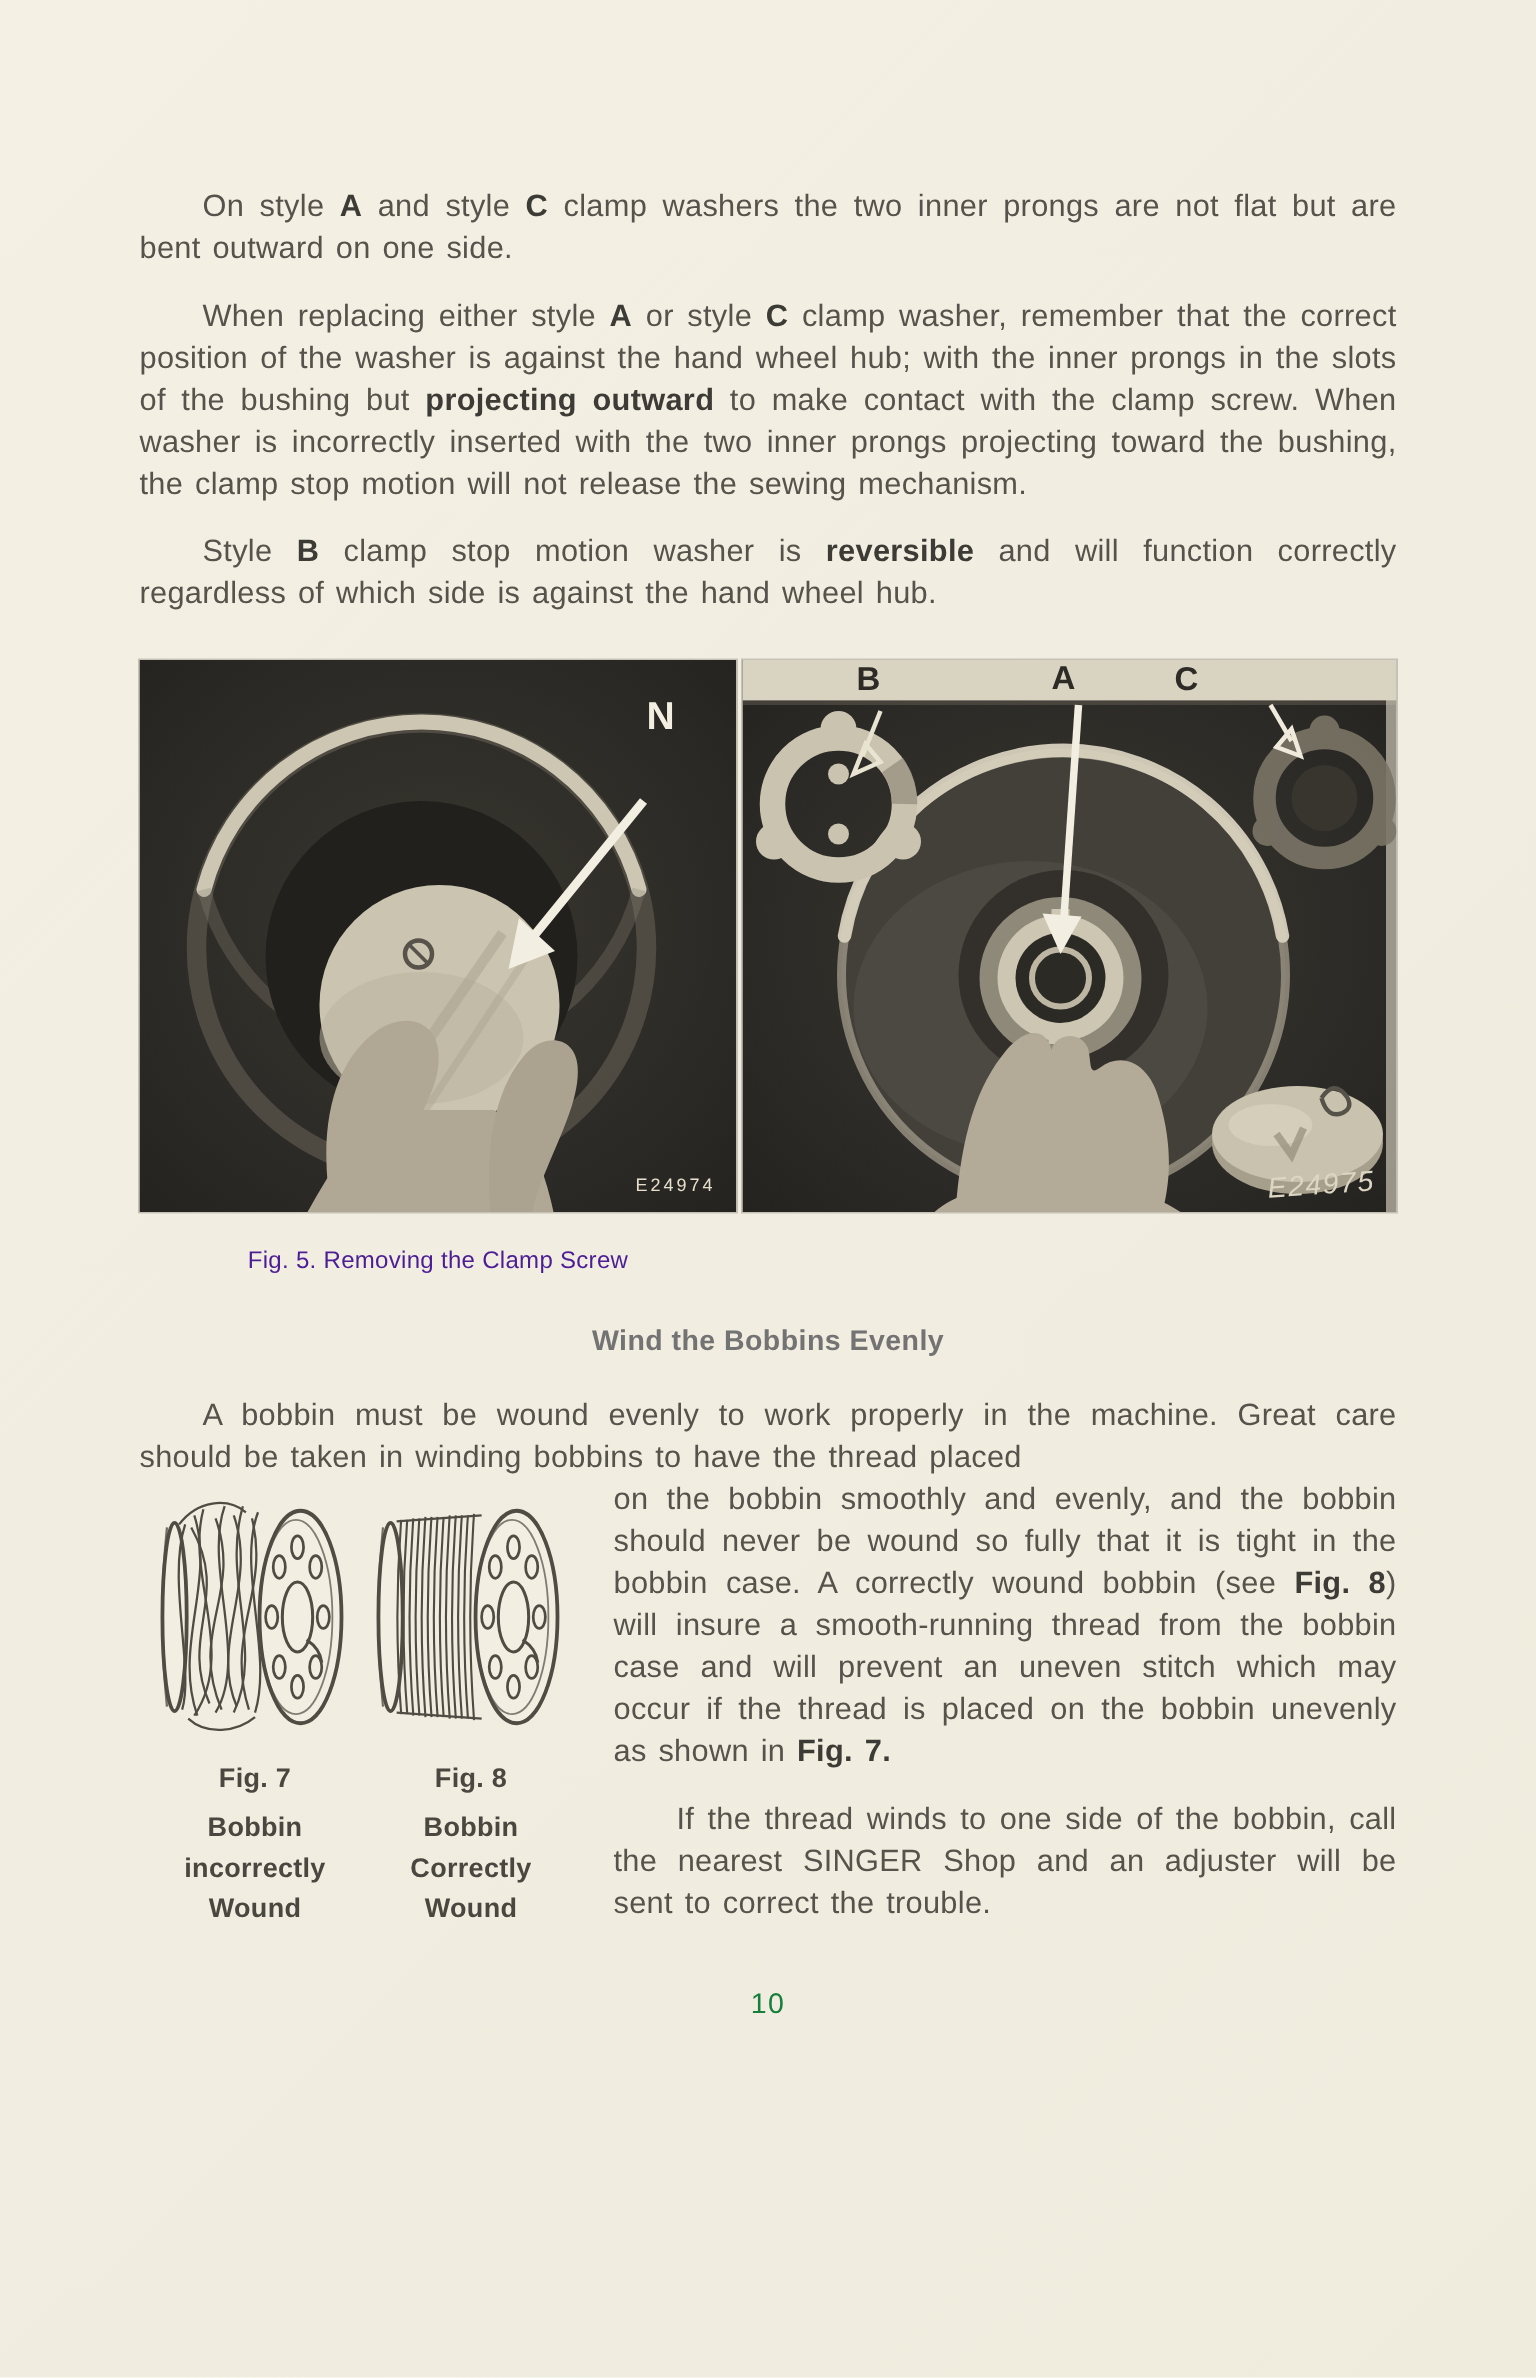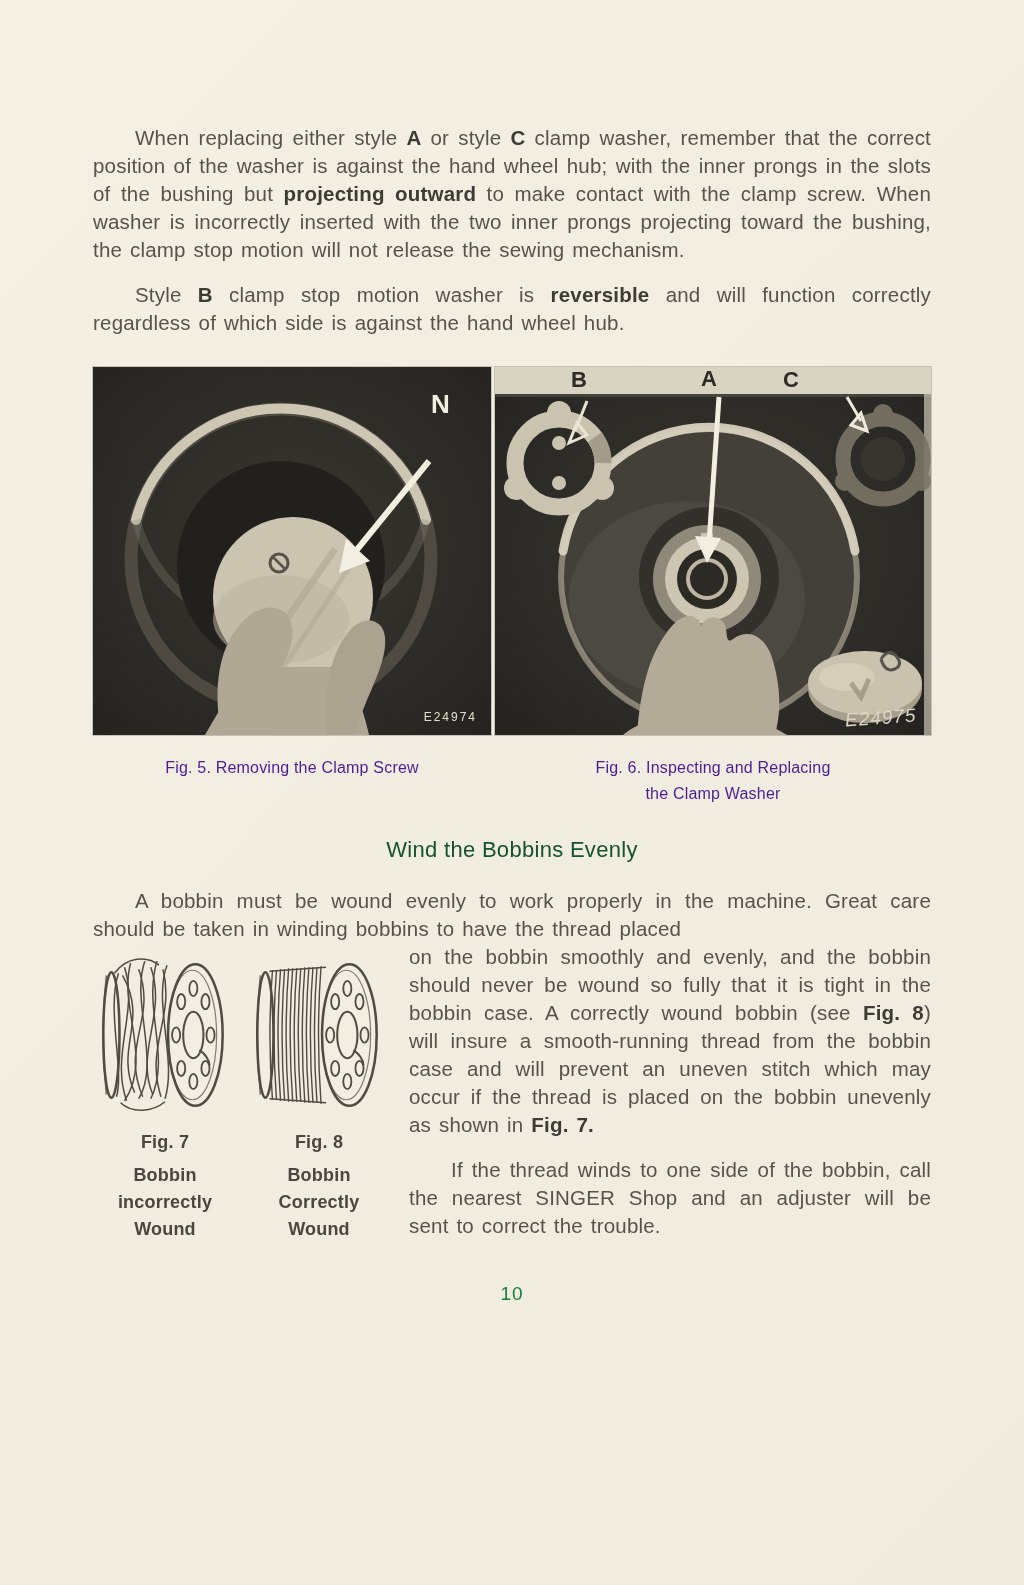--- a/index.html
+++ b/index.html
@@ -30,40 +30,41 @@
   .label-b { left:76px;  top:2px;  font-size:22px; color:#2d2b26; }
   .label-a { left:206px; top:1px;  font-size:22px; color:#2d2b26; }
   .label-c { left:288px; top:2px;  font-size:22px; color:#2d2b26; }
   .ph-mark { position:absolute; line-height:1; }
   .mark-5 { right:14px; bottom:12px; font-size:12px; color:#e6dfcb; letter-spacing:2px; }
   .mark-6 { right:14px; bottom:8px;  font-size:19px; color:#ddd6c3; font-style:italic; transform:rotate(-4deg); letter-spacing:1px; }
   figure { margin:0; }
   figcaption { font-size:16px; color:#4c1d95; text-align:center; margin-top:20px; line-height:26px; letter-spacing:0.2px; }
 
   h2.section-heading {
-    font-size:22px; text-align:center; color:#14532d;
-    margin:30px 0 24px 0; letter-spacing:0.3px; font-weight:normal;
+    font-size:19px; text-align:center; color:#737373;
+    margin:30px 0 24px 0; letter-spacing:0.3px; font-weight:bold;
   }
 
   
   .bobbin-box { float:left; width:298px; margin:6px 18px 4px 0; }
-  .bobbin-row { display:flex; justify-content:space-between; }
+  .bobbin-row { display:flex; justify-content:center; }
   .bobbin-fig { width:144px; text-align:center; }
   .bobbin-fig svg { display:block; margin:0 auto; }
   .bobbin-cap { font-size:18px; font-weight:bold; color:#4a4740; line-height:27px; margin-top:8px; }
   .bobbin-cap .cap-title { display:block; margin-bottom:6px; }
   .bobbin-cap span { display:block; }
 
   .page-number { clear:both; text-align:center; font-size:19px; color:#15803d; padding-top:26px; letter-spacing:1px; }
 </style>
 </head>
 <body>
 
 <div class="page">
 
+  <p class="body-text indent"><span>On style </span><b>A</b><span> and style </span><b>C</b><span> clamp washers the two inner prongs are not flat but are bent outward on one side.</span></p>
   <p class="body-text indent"><span>When replacing either style </span><b>A</b><span> or style </span><b>C</b><span> clamp washer, remember that the correct position of the washer is against the hand wheel hub; with the inner prongs in the slots of the bushing but </span><b>projecting outward</b><span> to make contact with the clamp screw. When washer is incorrectly inserted with the two inner prongs projecting toward the bushing, the clamp stop motion will not release the sewing mechanism.</span></p>
   <p class="body-text indent"><span>Style </span><b>B</b><span> clamp stop motion washer is </span><b>reversible</b><span> and will function correctly regardless of which side is against the hand wheel hub.</span></p>
 
   <div class="photo-row">
 
     <figure class="photo-col">
       <div class="photo">
         <svg width="398" height="368" viewBox="0 0 398 368">
           <defs>
             <radialGradient id="ph1bg" cx="50%" cy="48%" r="75%">
@@ -160,24 +161,20 @@
           <ellipse cx="370" cy="316" rx="57" ry="32" fill="#c9c2ae"></ellipse>
           <ellipse cx="352" cy="310" rx="28" ry="14" fill="#d9d3c1" opacity="0.7"></ellipse>
           <path d="M356,316 l10,14 l8,-18" fill="none" stroke="#8a8372" stroke-width="5" opacity="0.6"></path>
           <path d="M386,292 q8,-12 16,-2 q6,8 -2,12 q-10,4 -14,-10" fill="none" stroke="#55524a" stroke-width="3"></path>
         </svg>
         <span class="ph-label label-b">B</span>
         <span class="ph-label label-a">A</span>
         <span class="ph-label label-c">C</span>
         <span class="ph-mark mark-6">E24975</span>
       </div>
-      <figcaption>
-        <span>Fig. 6. Inspecting and Replacing</span><br>
-        <span>the Clamp Washer</span>
-      </figcaption>
     </figure>
   </div>
 
 
   <h2 class="section-heading">Wind the Bobbins Evenly</h2>
 
   <p class="body-text indent no-gap"><span>A bobbin must be wound evenly to work properly in the machine. Great care should be taken in winding bobbins to have the thread placed</span></p>
 
   <div class="bobbin-box">
     <div class="bobbin-row">

